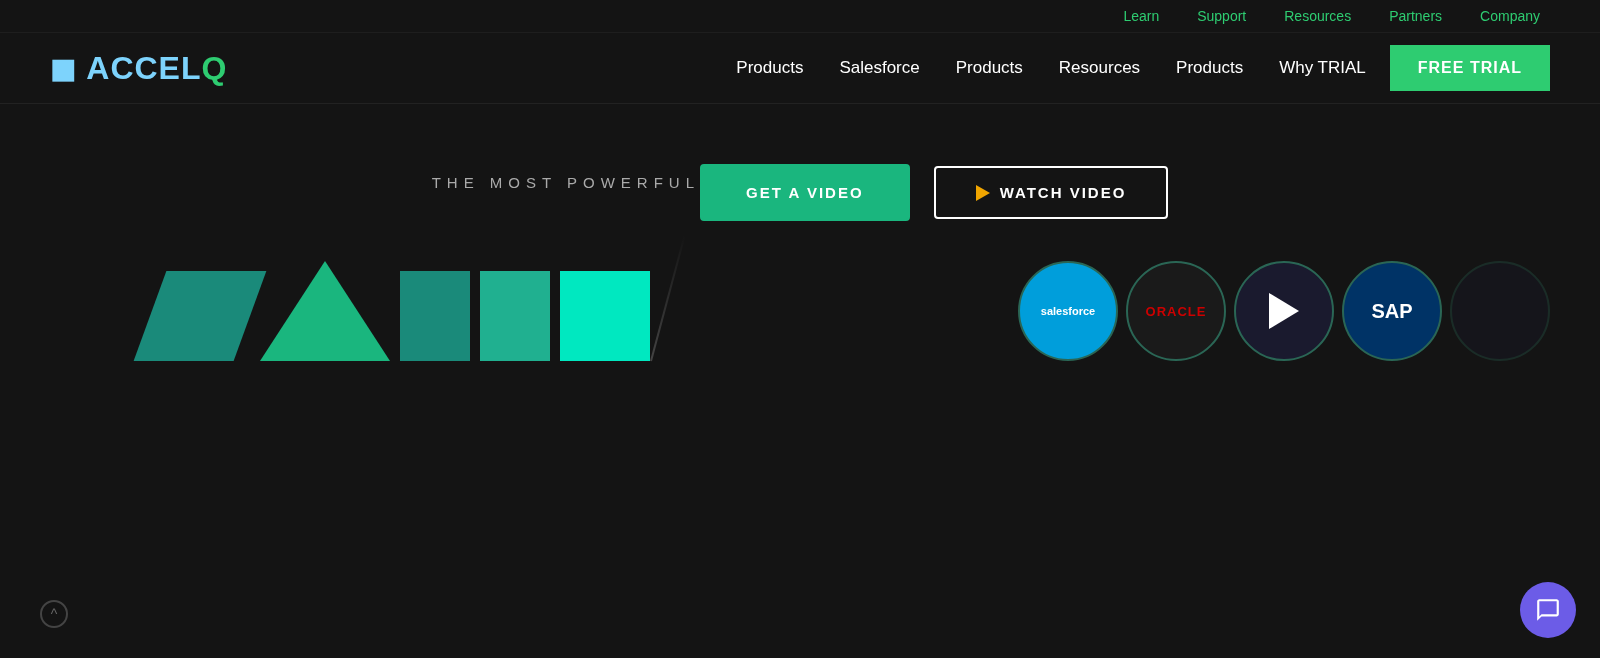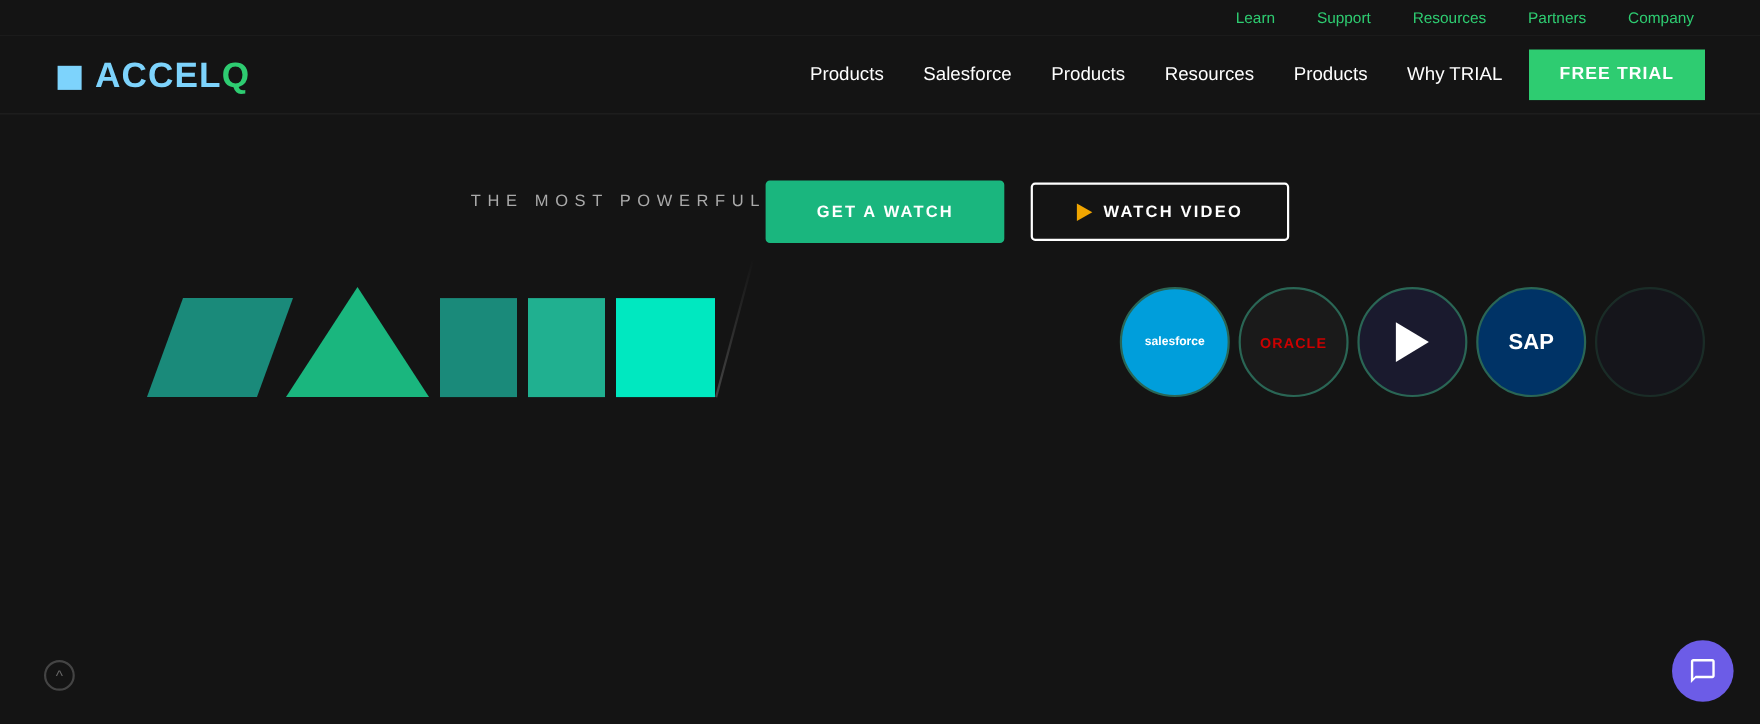--- a/index.html
+++ b/index.html
@@ -313,21 +313,21 @@
     <li><a>Resources</a></li>
     <li><a>Products</a></li>
     <li><a>Why TRIAL</a></li>
   </ul>
   <button class="free-trial-btn">FREE TRIAL</button>
 </nav>
 
 <section class="hero">
   <p class="hero-subtitle">THE MOST POWERFUL</p>
   <div class="hero-buttons">
-    <button class="btn-demo">GET A WATCH</button>
+    <button class="btn-demo">GET A VIDEO</button>
     <button class="btn-video">
       <span class="play-icon"></span>
       <span>WATCH VIDEO</span>
     </button>
   </div>
 </section>
 
 <div class="bottom-section">
 
   <div class="shapes-left">

